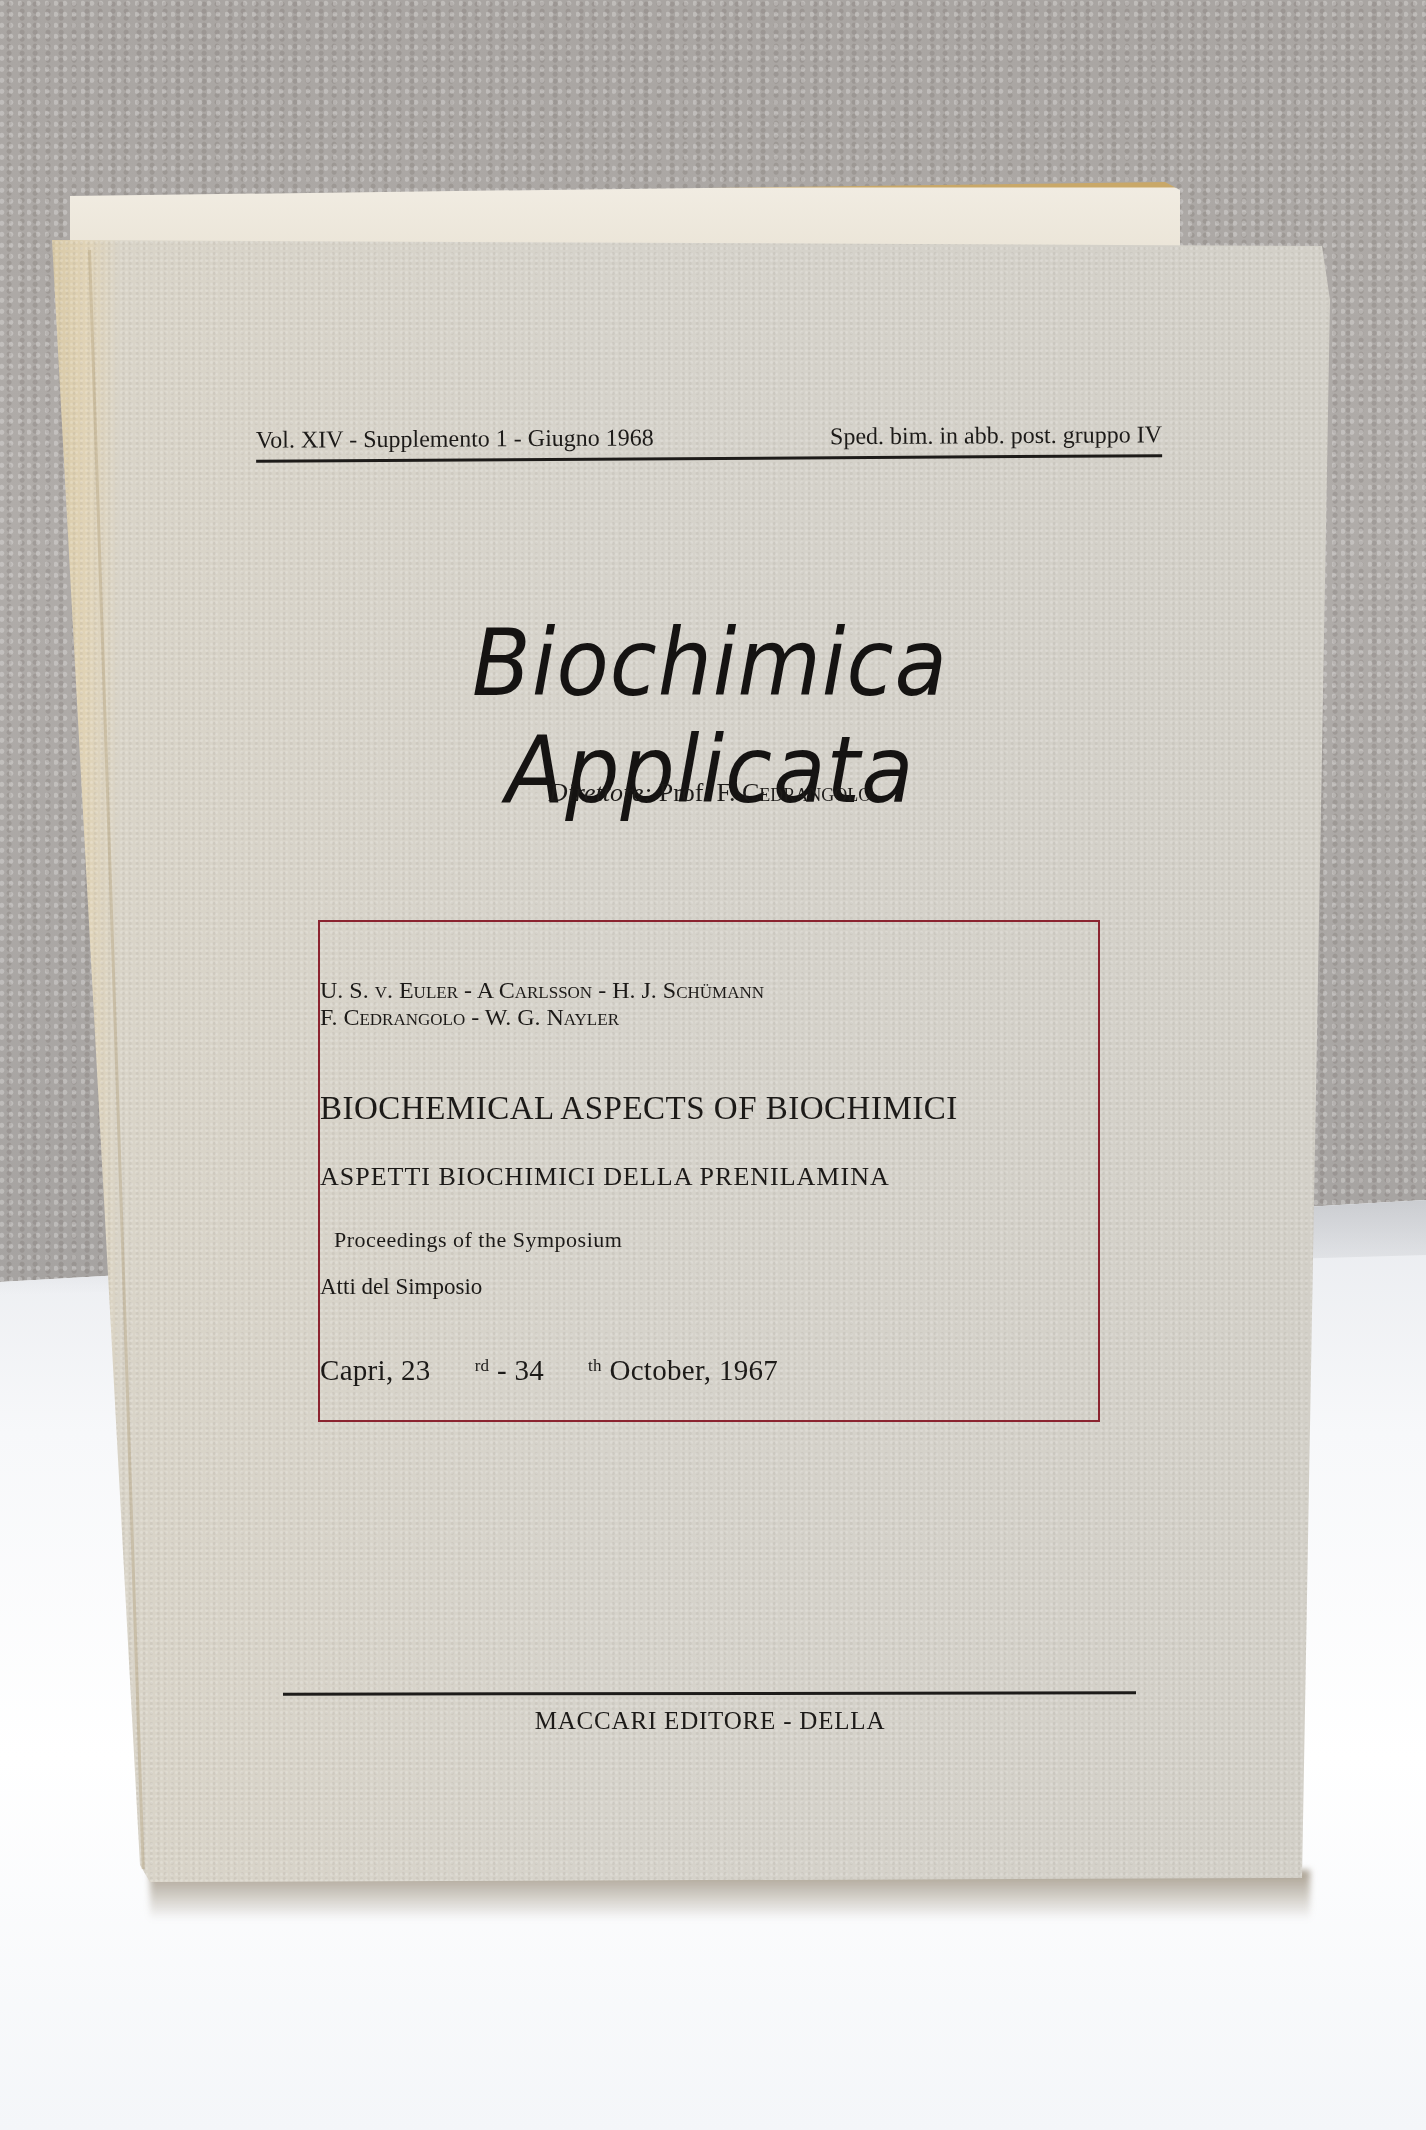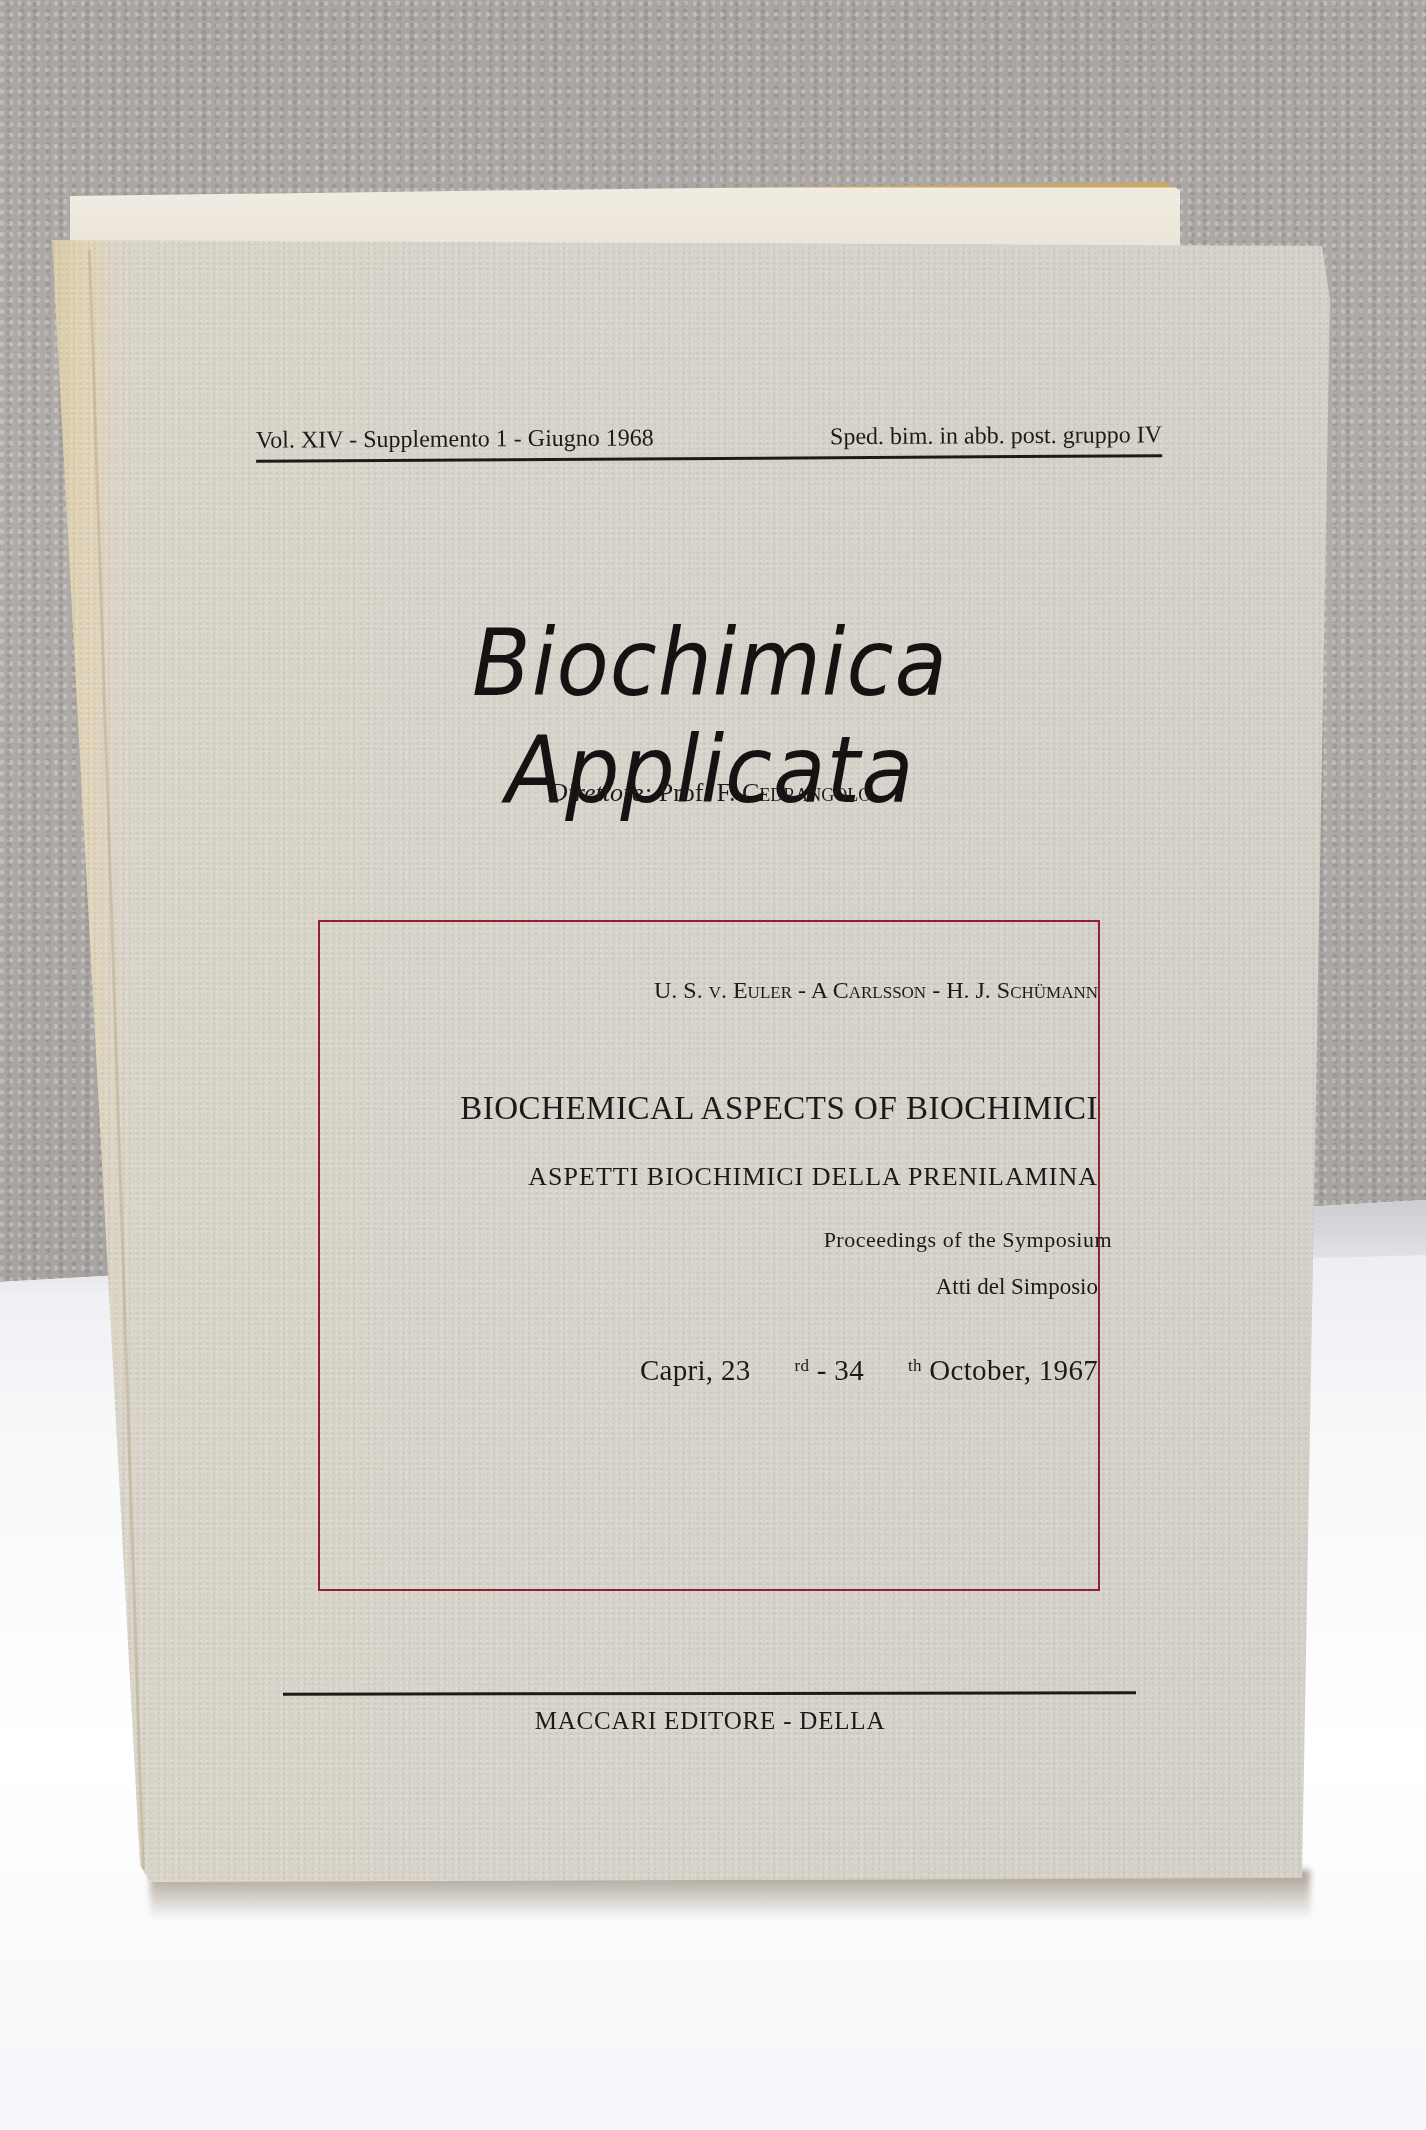--- a/index.html
+++ b/index.html
@@ -35,22 +35,22 @@
   .header{position:absolute;left:256px;top:420px;width:906px;height:40px;border-bottom:3px solid #1d1b19;
     display:flex;justify-content:space-between;align-items:flex-end;padding-bottom:6px;box-sizing:border-box;
     font-family:"Liberation Serif",serif;font-size:24px;transform:rotate(-0.35deg);}
   .title{position:absolute;left:300px;top:610px;width:820px;text-align:center;
     font-family:"DejaVu Sans",sans-serif;font-weight:200;font-size:92px;letter-spacing:1px;
     font-style:oblique;transform:scaleX(0.93);-webkit-text-stroke:0px;color:#151312;}
   .director{position:absolute;left:300px;top:778px;width:820px;text-align:center;
     font-family:"Liberation Serif",serif;font-size:26px;}
   .director .role{font-style:italic;}
   .director .sc{font-variant:small-caps;}
-  .box{position:absolute;left:318px;top:920px;width:782px;height:671px;border:2.5px solid #8b2430;box-sizing:border-box;
-    font-family:"Liberation Serif",serif;text-align:right;}
+  .box{position:absolute;left:318px;top:920px;width:782px;height:502px;border:2.5px solid #8b2430;box-sizing:border-box;
+    font-family:"Liberation Serif",serif;text-align:left;}
   .authors{position:absolute;left:0;top:55px;width:100%;font-size:24px;line-height:27px;font-variant:small-caps;}
   .main-title{position:absolute;left:0;top:168px;width:100%;font-size:33px;letter-spacing:0.5px;}
   .sub-title{position:absolute;left:0;top:220px;width:100%;font-size:26px;letter-spacing:1px;margin-top:20px;}
   .proc{position:absolute;left:14px;top:305px;width:100%;font-size:22px;letter-spacing:0.5px;}
   .atti{position:absolute;left:0;top:352px;width:100%;font-size:23px;}
   .dates{position:absolute;left:0;top:432px;width:100%;font-size:29px;letter-spacing:0.3px;}
   .dates sup{font-size:17px;vertical-align:9px;margin-left:44px;}
   .footer-rule{position:absolute;left:283px;top:1692px;width:853px;height:0;border-top:3px solid #1d1b19;transform:rotate(-0.1deg);}
   .publisher{position:absolute;left:300px;top:1707px;width:820px;text-align:center;
     font-family:"Liberation Serif",serif;font-size:25px;letter-spacing:0.8px;}
@@ -76,20 +76,21 @@
 
   <div class="director">
     <span class="role">Direttore:</span>
     <span>Prof. F.</span>
     <span class="sc">Cedrangolo</span>
   </div>
 
   <div class="box">
     <div class="authors">
       <div>U. S. v. Euler - A Carlsson - H. J. Schümann</div>
+      <div>F. Cedrangolo - W. G. Nayler</div>
     </div>
     <div class="main-title">BIOCHEMICAL ASPECTS OF BIOCHIMICI</div>
     <div class="sub-title">ASPETTI BIOCHIMICI DELLA PRENILAMINA</div>
     <div class="proc">Proceedings of the Symposium</div>
     <div class="atti">Atti del Simposio</div>
     <div class="dates"><span>Capri, 23</span><sup>rd</sup><span> - 34</span><sup>th</sup><span> October, 1967</span></div>
   </div>
 
   <div class="footer-rule"></div>
   <div class="publisher">MACCARI EDITORE - DELLA</div>

